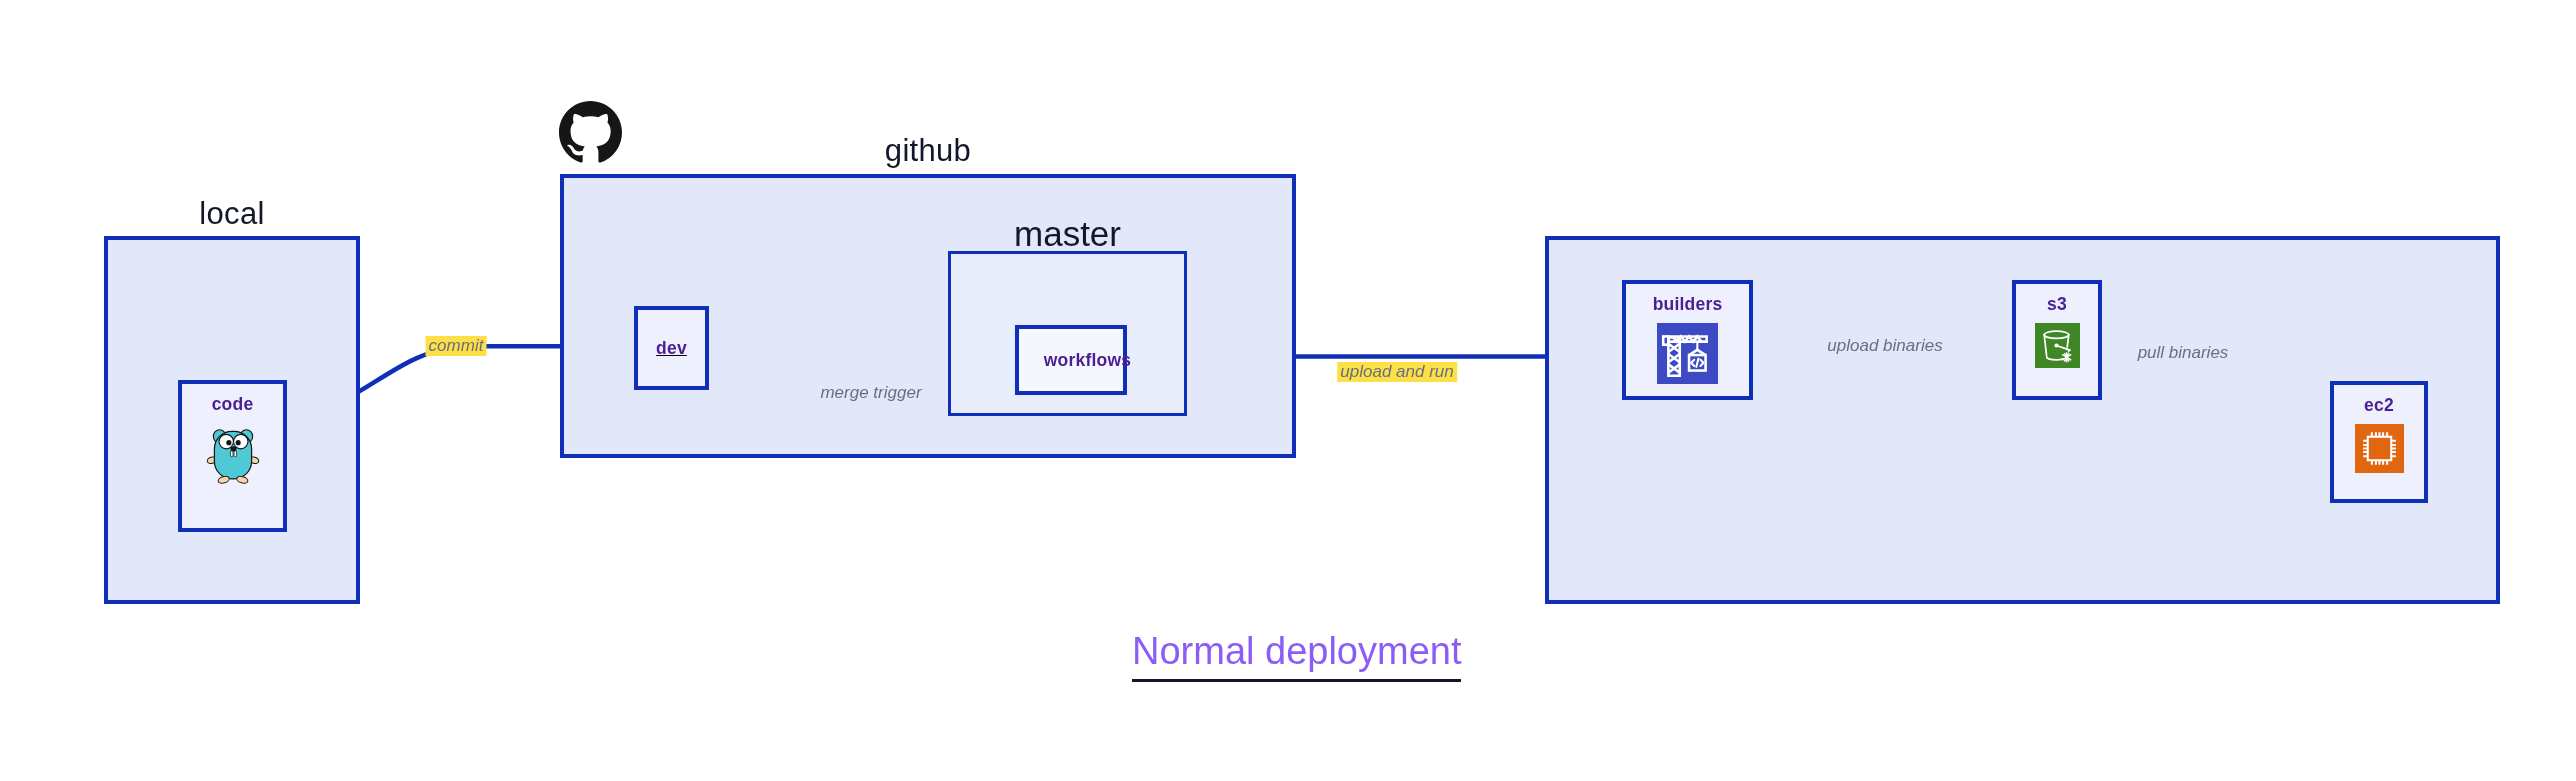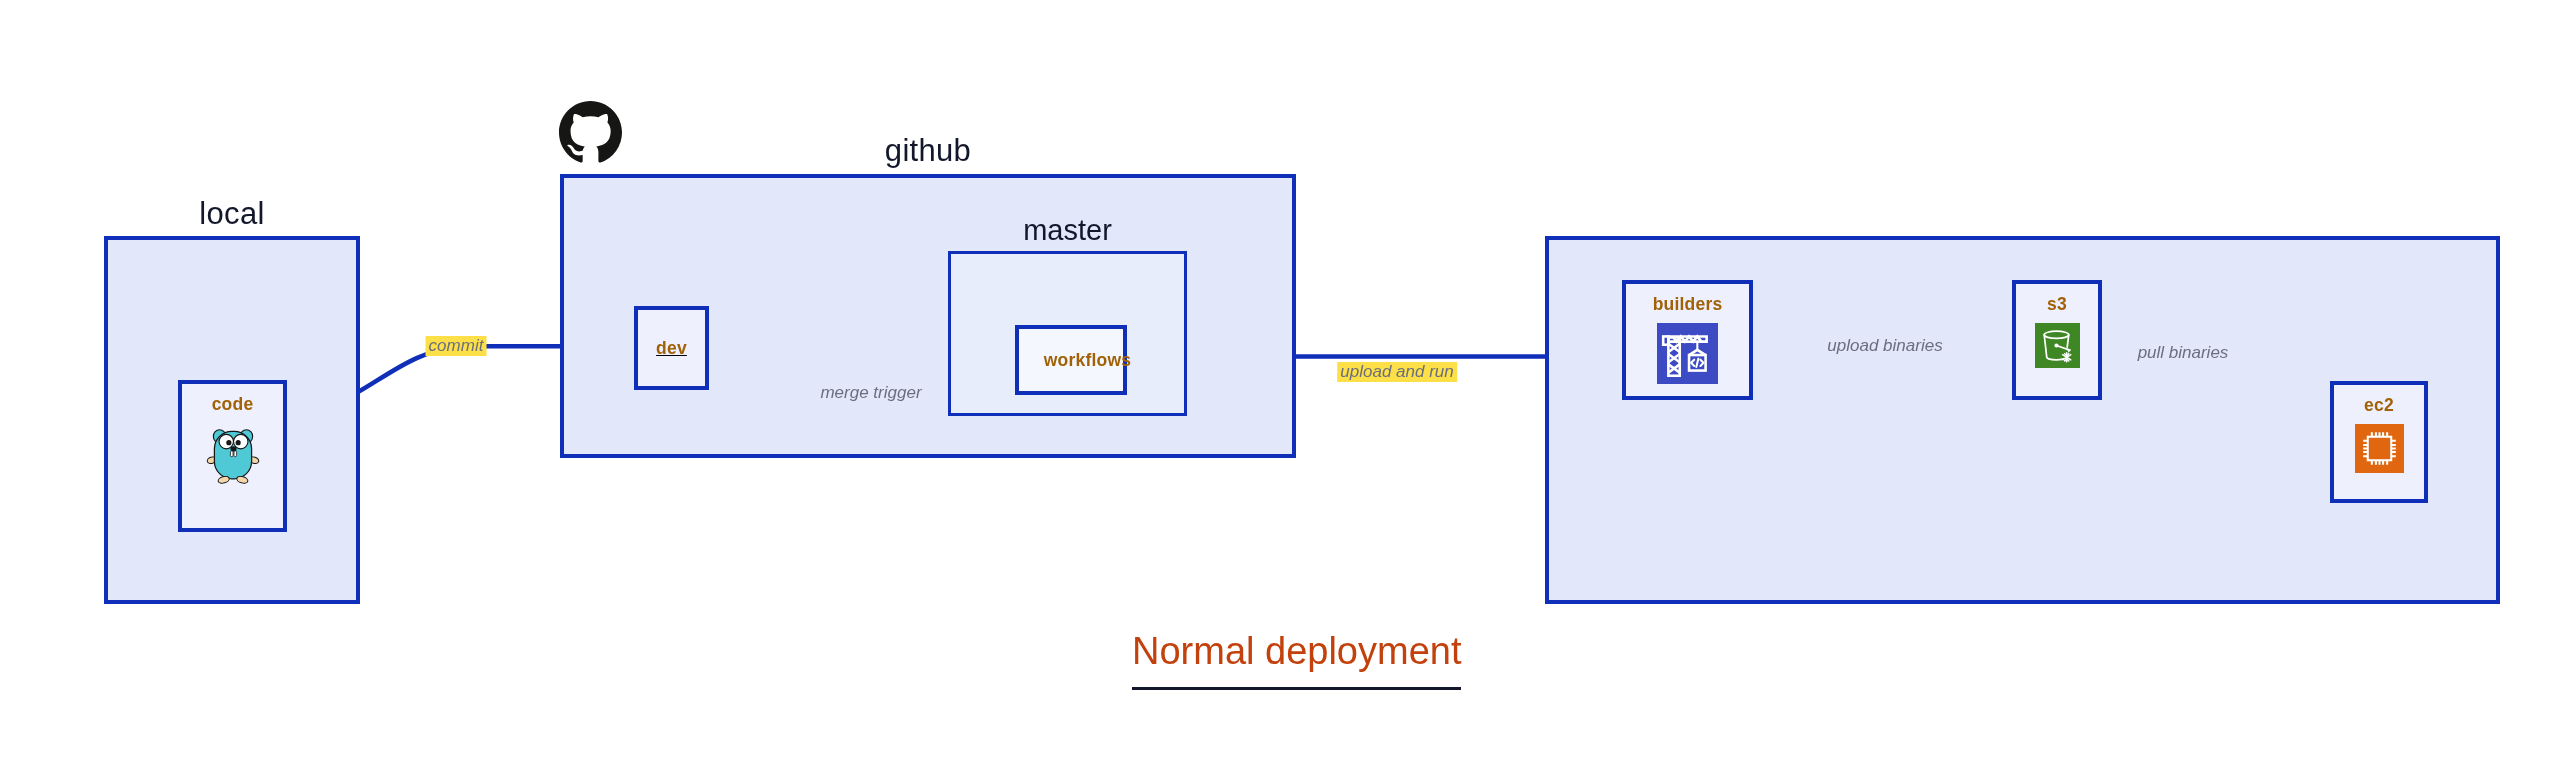--- a/index.html
+++ b/index.html
@@ -29,38 +29,38 @@
   
   .subgroup{
     position:absolute;
     background:#e8edfc;
     border:3.6px solid #0f2fb8;
     box-sizing:border-box;
   }
   .subgroup-title{
     position:absolute;
     color:#13172b;
-    font-size:29px;
+    font-size:35px;
     font-weight:400;
     white-space:nowrap;
     text-align:center;
   }
 
   
   .node{
     position:absolute;
     background:#eef1fd;
     border:4.1px solid #0f2fb8;
     box-sizing:border-box;
     display:flex;
     flex-direction:column;
     align-items:center;
   }
   .node-label{
-    color:#a16207;
+    color:#4c1d95;
     font-size:17.5px;
     font-weight:700;
     letter-spacing:0.2px;
     white-space:nowrap;
     margin-top:10.3px;
   }
   .node-icon{
     margin-top:8.2px;
     display:block;
   }
@@ -75,26 +75,26 @@
     white-space:nowrap;
     background:#fde047;
     padding:0 3.1px;
     transform:translate(-50%,-50%);
   }
   .edge-label.on-blue{background:#e2e7fa;}
 
   
   .diagram-title{
     position:absolute;
-    color:#c2410c;
+    color:#8b5cf6;
     font-size:38px;
     font-weight:400;
     white-space:nowrap;
     border-bottom:3.6px solid #13172b;
-    padding-bottom:17px;
+    padding-bottom:9px;
     line-height:1.0;
   }
 
   svg.edges{position:absolute;left:0;top:0;width:2604px;height:781px;pointer-events:none;}
 </style>
 </head>
 <body>
 
 <div id="canvas">
 

